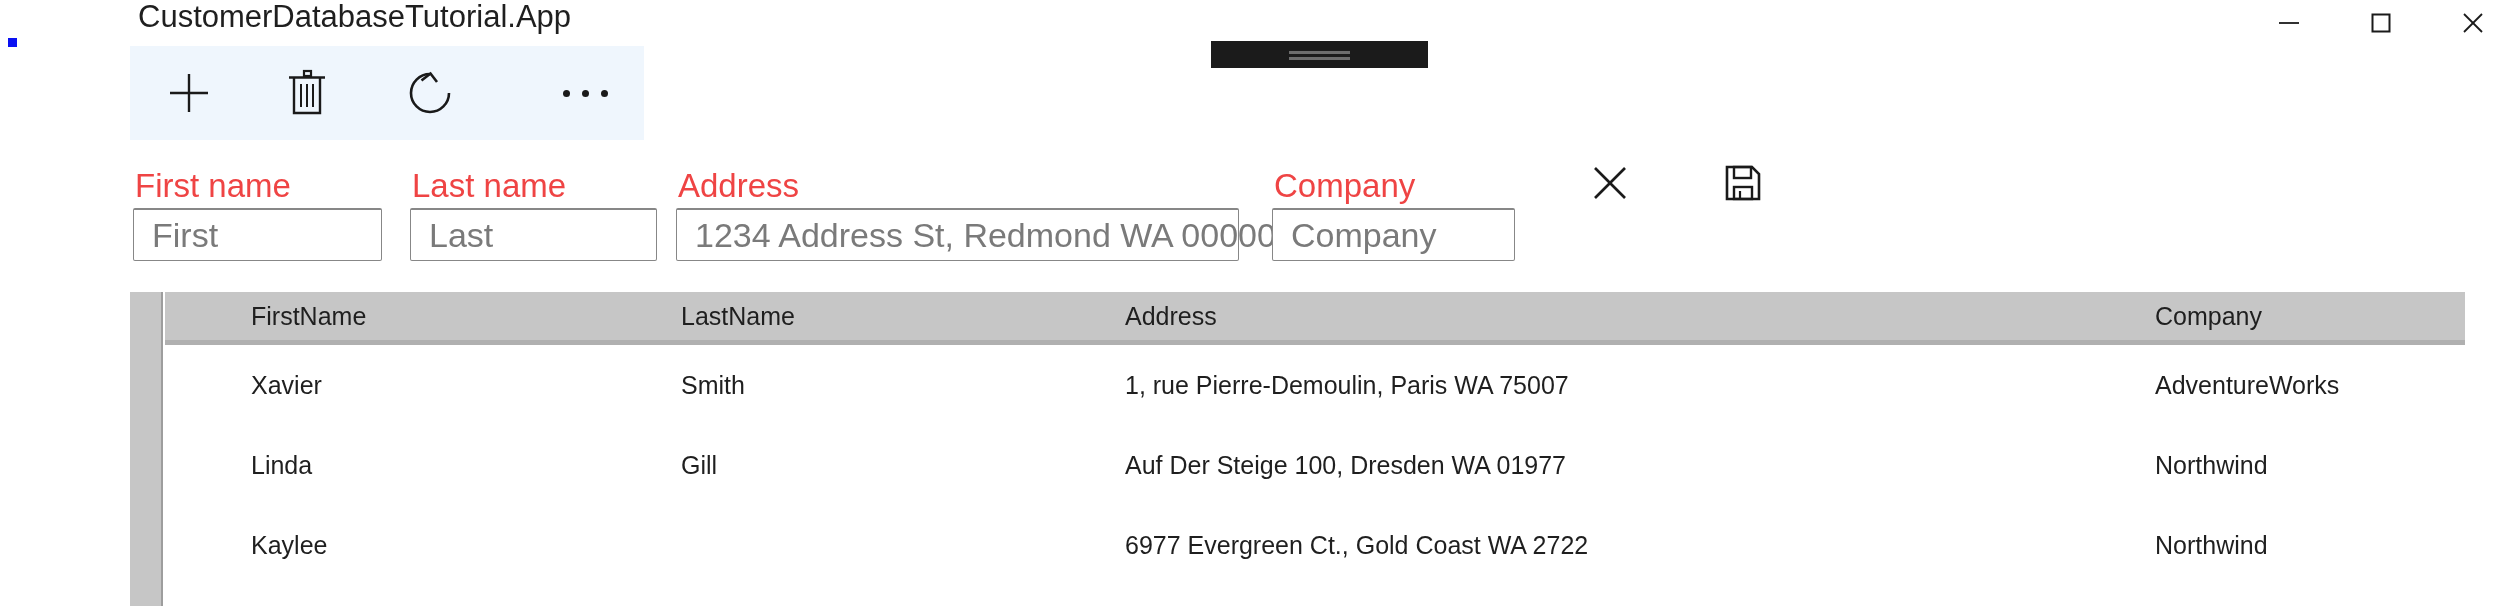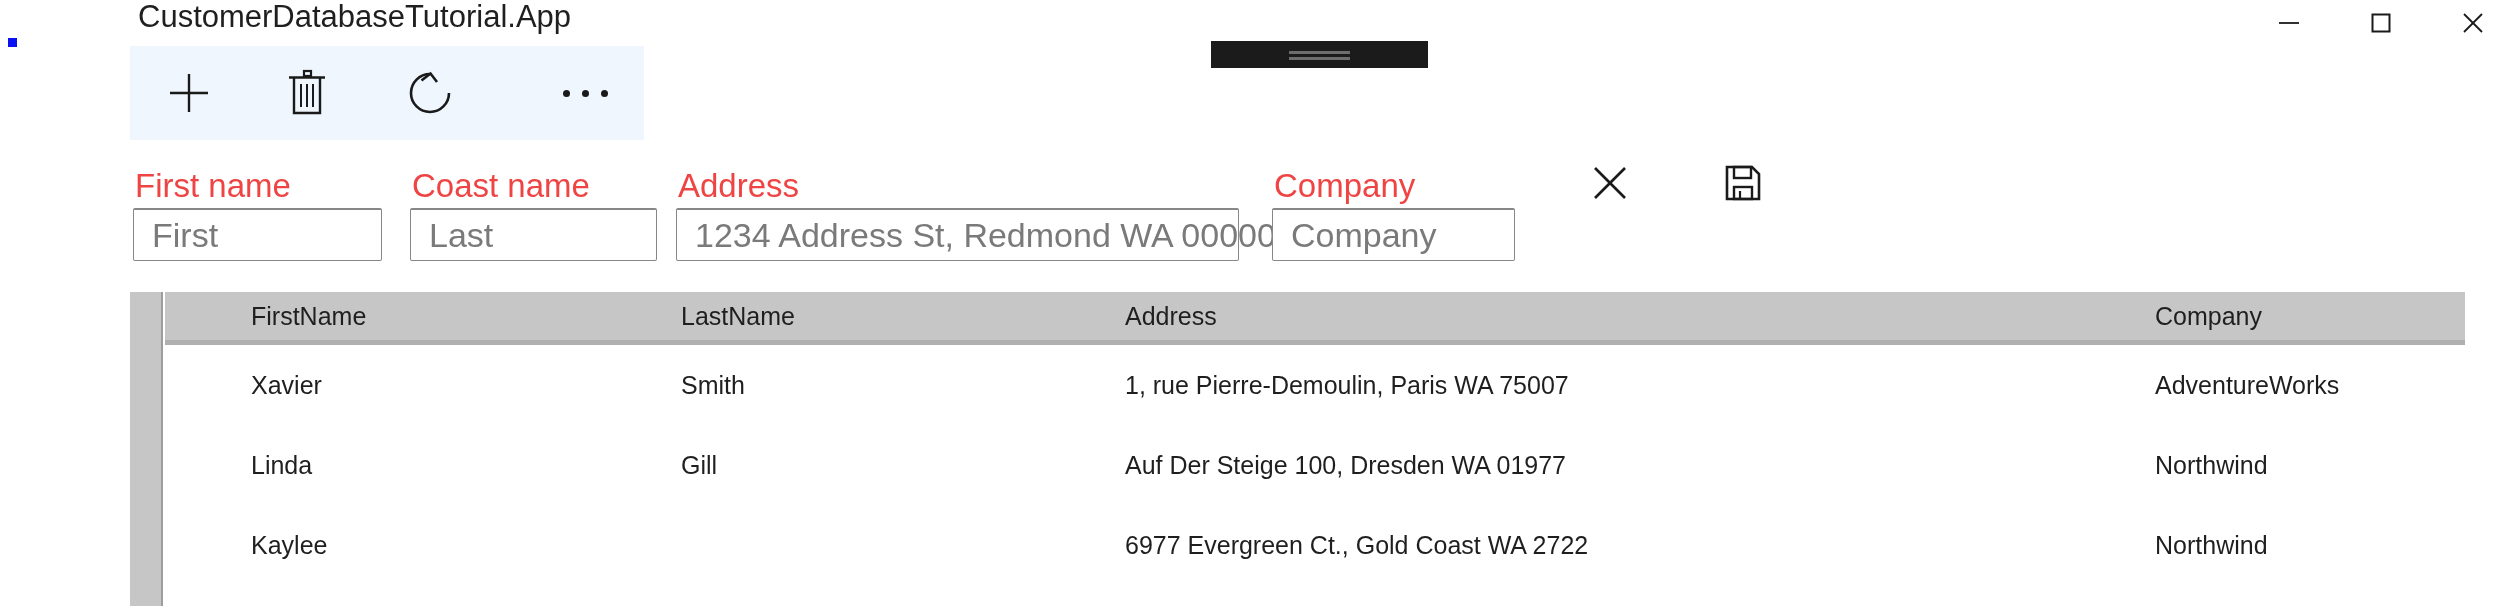--- a/index.html
+++ b/index.html
@@ -317,21 +317,21 @@
 <div id="form-row">
 
   <div id="field-first" class="field">
     <div class="field-label">First name</div>
     <div class="field-input">
       <span class="ph">First</span>
     </div>
   </div>
 
   <div id="field-last" class="field">
-    <div class="field-label">Coast name</div>
+    <div class="field-label">Last name</div>
     <div class="field-input">
       <span class="ph">Last</span>
     </div>
   </div>
 
   <div id="field-address" class="field">
     <div class="field-label">Address</div>
     <div class="field-input">
       <span class="ph">1234 Address St, Redmond WA 00000</span>
     </div>

